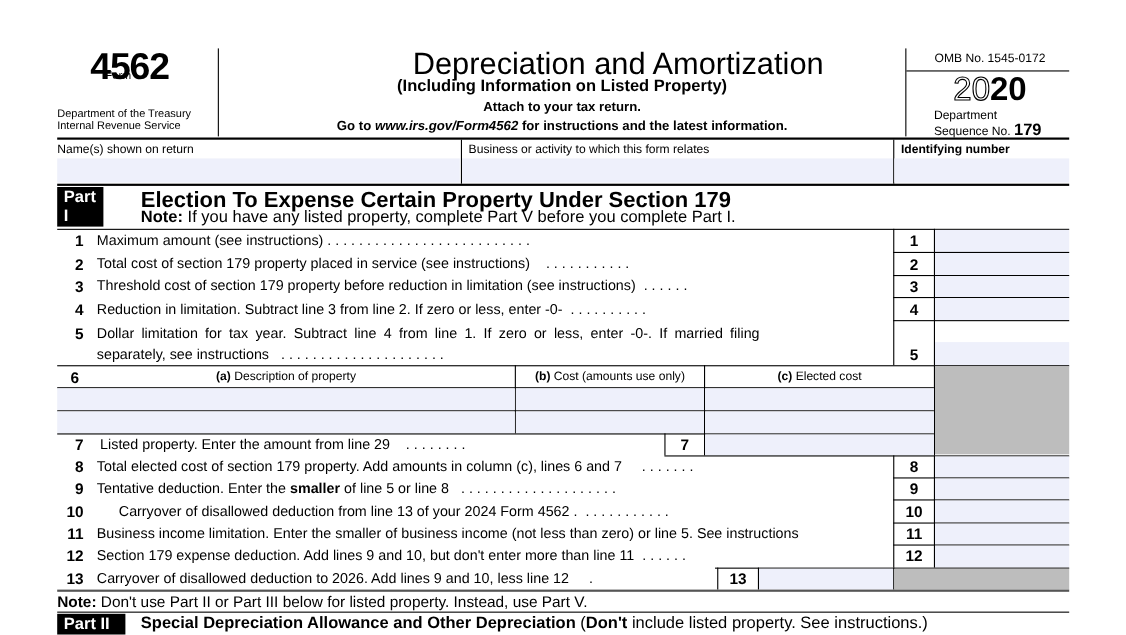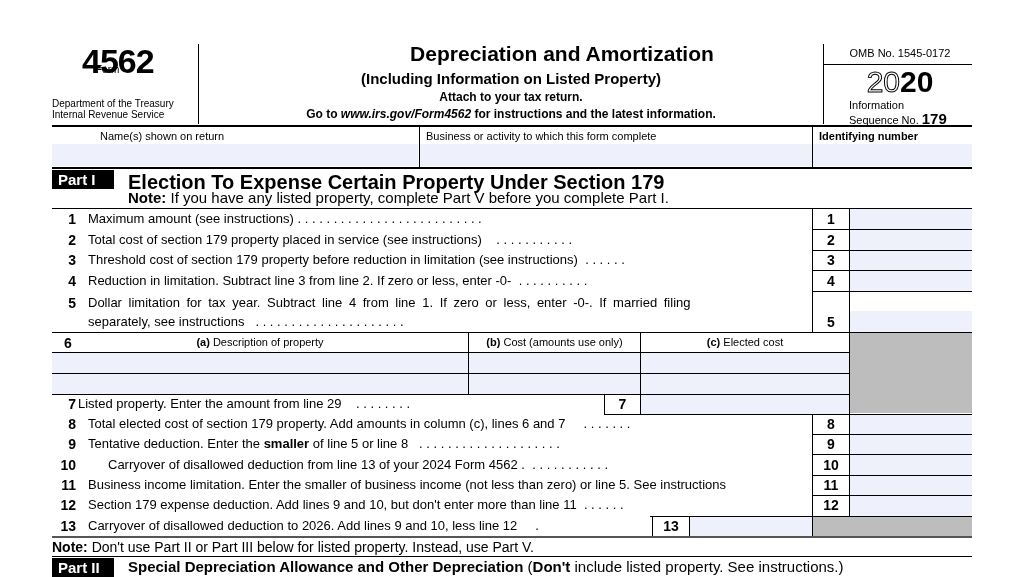--- a/index.html
+++ b/index.html
@@ -21,57 +21,57 @@
 <body>
 
 <div>
   <span class="abs" style="left:52px;top:64px;font-size:10px;padding-left:44px;">Form</span>
   <span class="abs bold" style="left:82px;top:42px;font-size:34px;letter-spacing:-1px;">4562</span>
   <span class="abs" style="left:52px;top:98px;font-size:10px;">Department of the Treasury</span>
   <span class="abs" style="left:52px;top:109px;font-size:10px;">Internal Revenue Service</span>
 
   <div class="vline" style="left:198px;top:44px;height:80px;"></div>
 
-  <div class="abs" style="left:200px;top:42px;width:724px;text-align:center;font-size:21px;font-weight:bold;">Depreciation and Amortization</div>
+  <div class="abs" style="left:200px;top:42px;width:724px;text-align:center;font-size:28px;font-weight:normal;">Depreciation and Amortization</div>
   <div class="abs" style="left:200px;top:70px;width:622px;text-align:center;font-size:15px;font-weight:bold;">(Including Information on Listed Property)</div>
   <div class="abs" style="left:200px;top:90px;width:622px;text-align:center;font-size:12px;font-weight:bold;">Attach to your tax return.</div>
   <div class="abs" style="left:200px;top:107px;width:622px;text-align:center;font-size:12px;font-weight:bold;white-space:nowrap;">
     <span>Go to </span><i>www.irs.gov/Form4562</i><span> for instructions and the latest information.</span>
   </div>
 
   <div class="vline" style="left:823px;top:44px;height:80px;"></div>
   <div class="abs" style="left:826px;top:47px;width:148px;text-align:center;font-size:11px;">OMB No. 1545-0172</div>
   <div class="hline" style="left:824px;top:64px;width:148px;"></div>
   <div class="abs" style="left:826px;top:66px;width:148px;text-align:center;font-size:30px;font-weight:bold;line-height:32px;">
     <span style="color:#fff;-webkit-text-stroke:1px #000;font-weight:normal;">20</span><span>20</span>
   </div>
-  <div class="abs" style="left:849px;top:99px;font-size:11px;">Information</div>
+  <div class="abs" style="left:849px;top:99px;font-size:11px;">Department</div>
   <div class="abs" style="left:849px;top:110px;font-size:11px;white-space:nowrap;">
     <span>Sequence No.</span>
     <span class="bold" style="font-size:15px;">179</span>
   </div>
 </div>
 
 <div class="hline" style="left:52px;top:125px;width:920px;height:2px;"></div>
 
 <div>
-  <span class="abs" style="left:52px;top:130px;font-size:11px;margin-left:48px;">Name(s) shown on return</span>
+  <span class="abs" style="left:52px;top:130px;font-size:11px;">Name(s) shown on return</span>
   <div class="fill" style="left:52px;top:144px;width:366px;height:22px;"></div>
   <div class="vline" style="left:419px;top:127px;height:40px;"></div>
-  <span class="abs" style="left:426px;top:130px;font-size:11px;">Business or activity to which this form complete</span>
+  <span class="abs" style="left:426px;top:130px;font-size:11px;">Business or activity to which this form relates</span>
   <div class="fill" style="left:420px;top:144px;width:392px;height:22px;"></div>
   <div class="vline" style="left:812px;top:127px;height:40px;"></div>
   <span class="abs bold" style="left:819px;top:130px;font-size:11px;">Identifying number</span>
   <div class="fill" style="left:813px;top:144px;width:159px;height:22px;"></div>
 </div>
 
 <div class="hline" style="left:52px;top:167px;width:920px;height:2px;"></div>
 
 <div>
-  <span class="parttag" style="left:52px;top:170px;width:62px;">Part I</span>
+  <span class="parttag" style="left:52px;top:170px;width:42px;">Part I</span>
   <span class="abs bold" style="left:128px;top:171px;font-size:20px;">Election To Expense Certain Property Under Section 179</span>
   <span class="abs" style="left:128px;top:189px;font-size:15px;white-space:nowrap;">
     <b>Note:</b><span> If you have any listed property, complete Part V before you complete Part I.</span>
   </span>
 </div>
 <div class="hline" style="left:52px;top:208px;width:920px;"></div>
 
 <div class="vline" style="left:812px;top:208px;height:124px;"></div>
 <div class="vline" style="left:849px;top:208px;height:124px;"></div>
 
@@ -134,21 +134,21 @@
   <div class="hline" style="left:52px;top:373px;width:797px;"></div>
 
   <div class="fill" style="left:52px;top:374px;width:416px;height:20px;"></div>
   <div class="fill" style="left:469px;top:374px;width:171px;height:20px;"></div>
   <div class="fill" style="left:641px;top:374px;width:208px;height:20px;"></div>
   <div class="hline" style="left:52px;top:394px;width:797px;"></div>
 </div>
 
 <div>
   <span class="lnum" style="left:50px;top:396px;">7</span>
-  <span class="ltext" style="left:78px;top:396px;text-align:right;"><span>Listed property. Enter the amount from line 29</span>&nbsp;&nbsp;&nbsp;&nbsp;<span class="dots">.   .   .   .   .   .   .   .</span></span>
+  <span class="ltext" style="left:91px;top:396px;text-align:right;"><span>Listed property. Enter the amount from line 29</span>&nbsp;&nbsp;&nbsp;&nbsp;<span class="dots">.   .   .   .   .   .   .   .</span></span>
   <div class="vline" style="left:604px;top:394px;height:20px;"></div>
   <span class="boxnum" style="left:605px;top:396px;width:35px;">7</span>
   <div class="fill" style="left:641px;top:395px;width:208px;height:19px;"></div>
 </div>
 <div class="hline" style="left:604px;top:414px;width:368px;"></div>
 
 <div class="vline" style="left:812px;top:414px;height:102px;"></div>
 <div class="vline" style="left:849px;top:414px;height:102px;"></div>
 
 <div>

